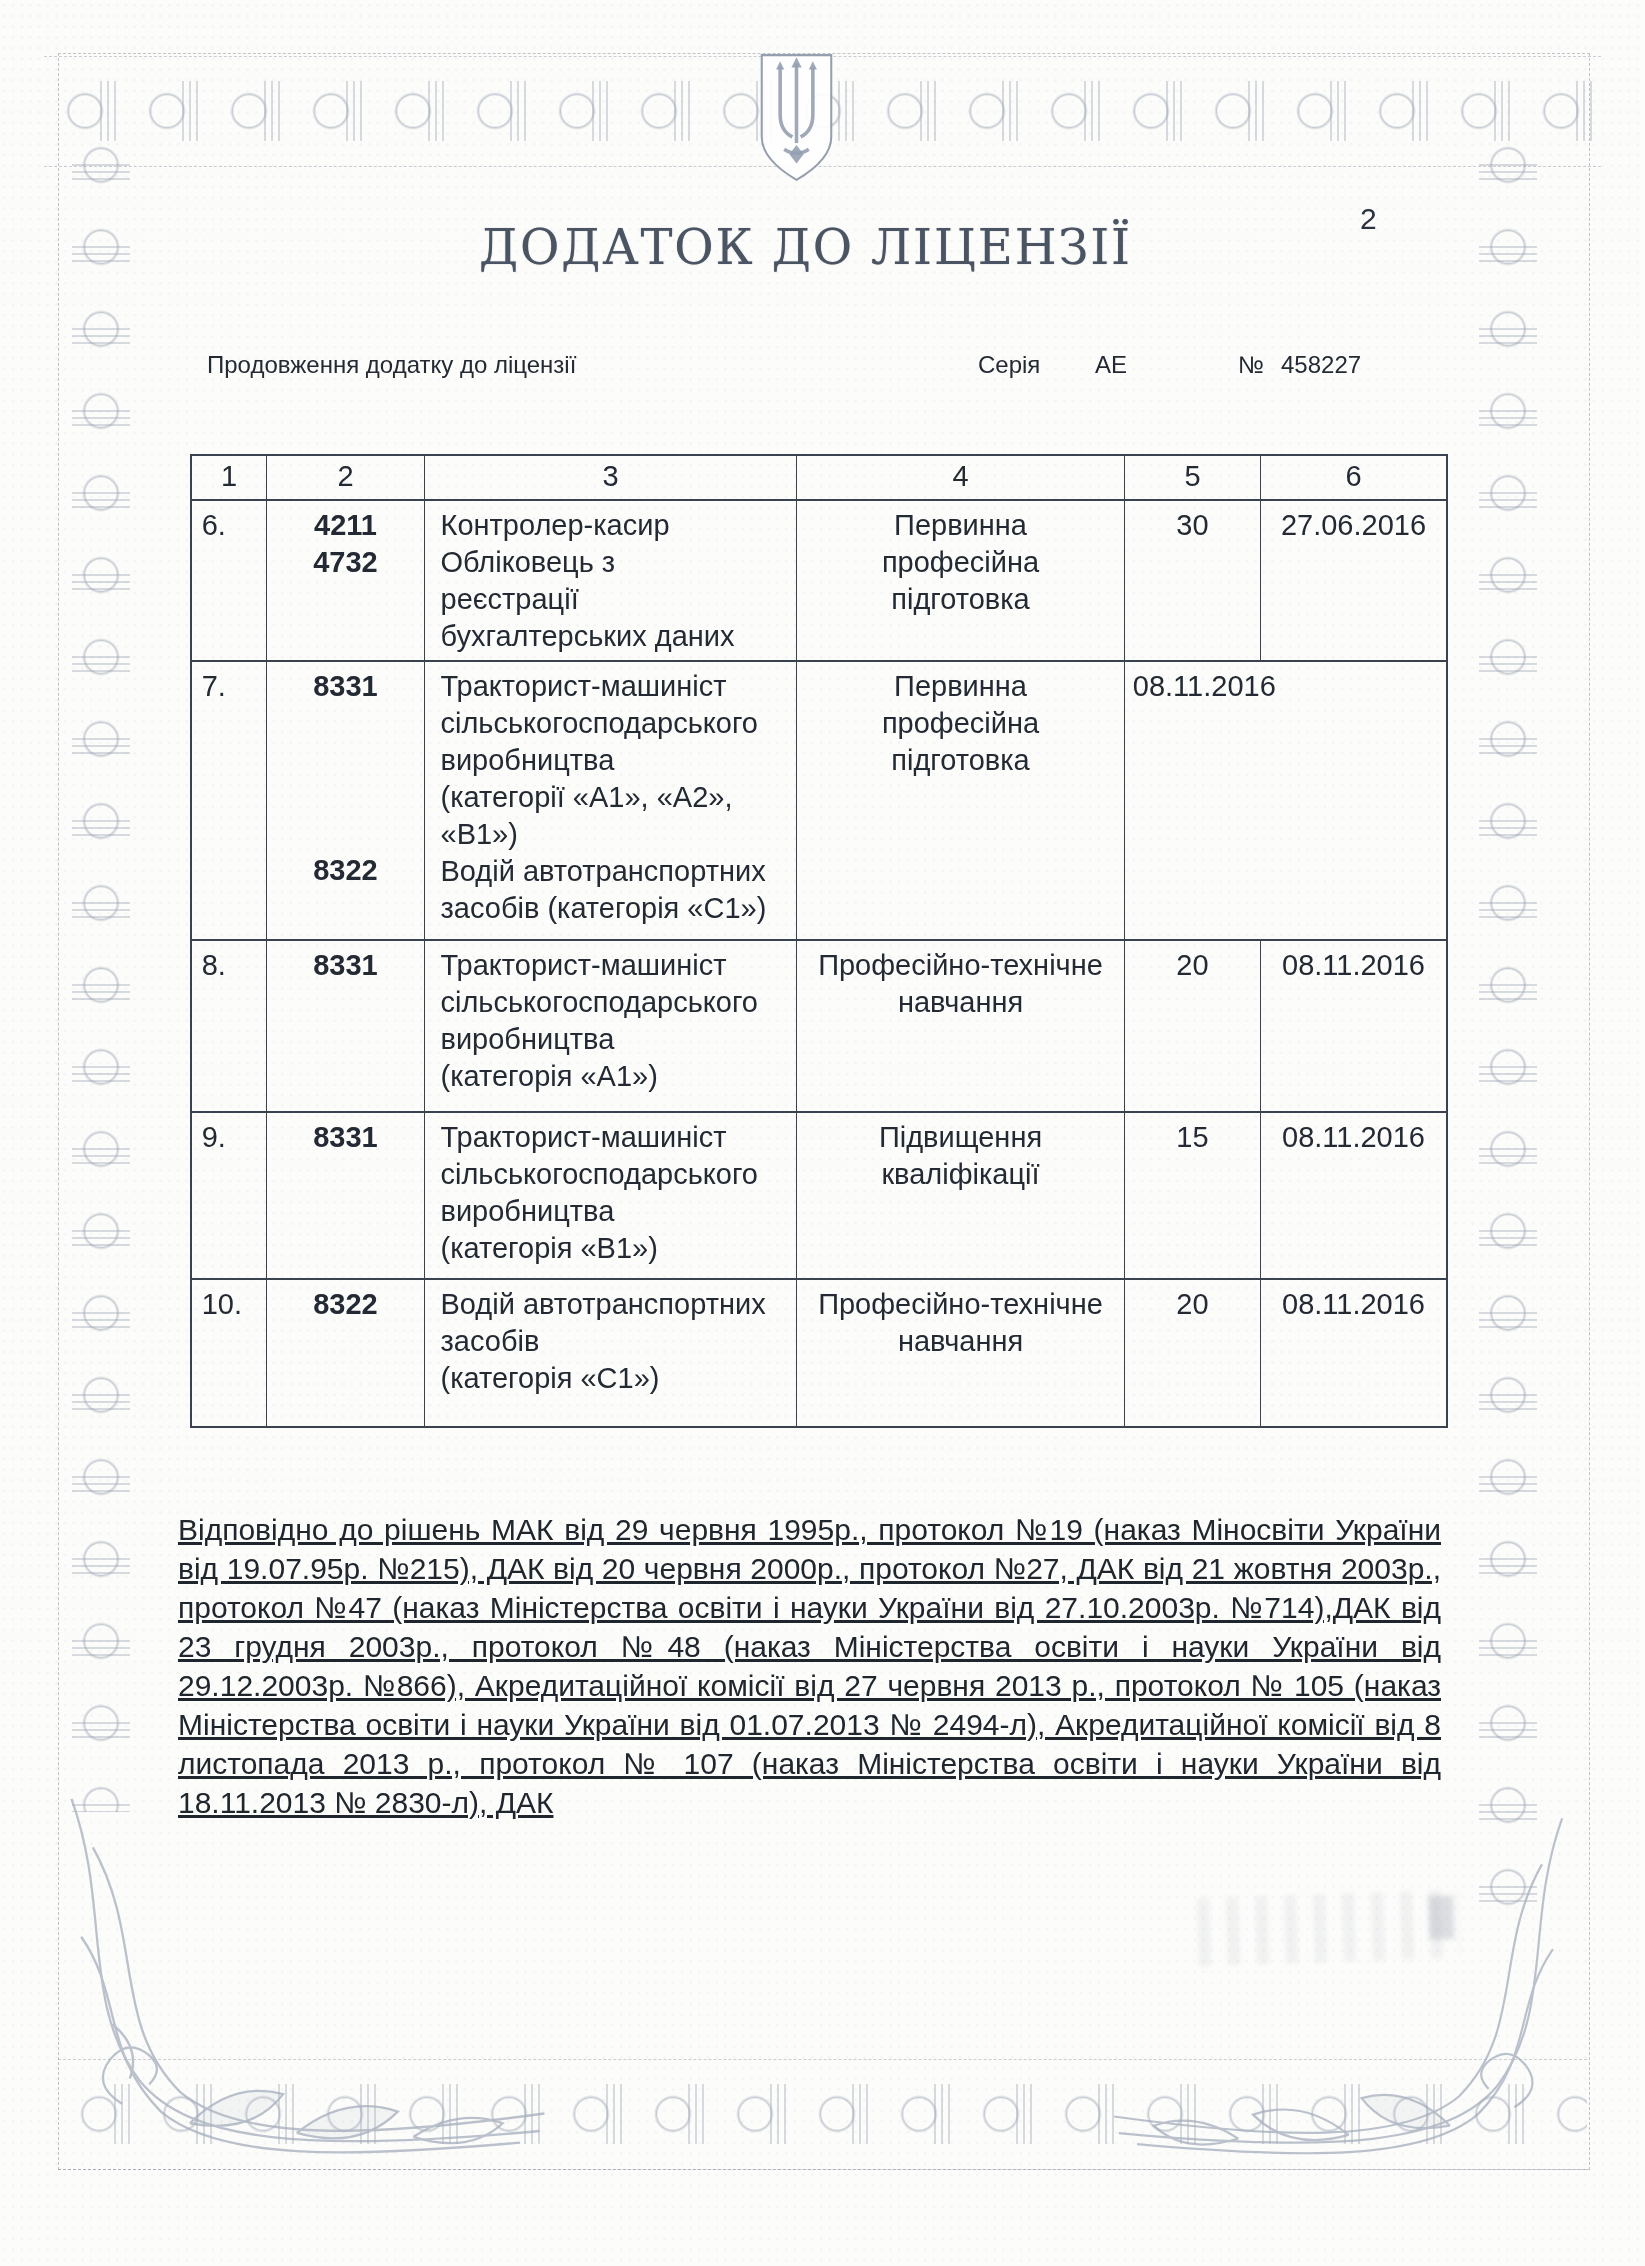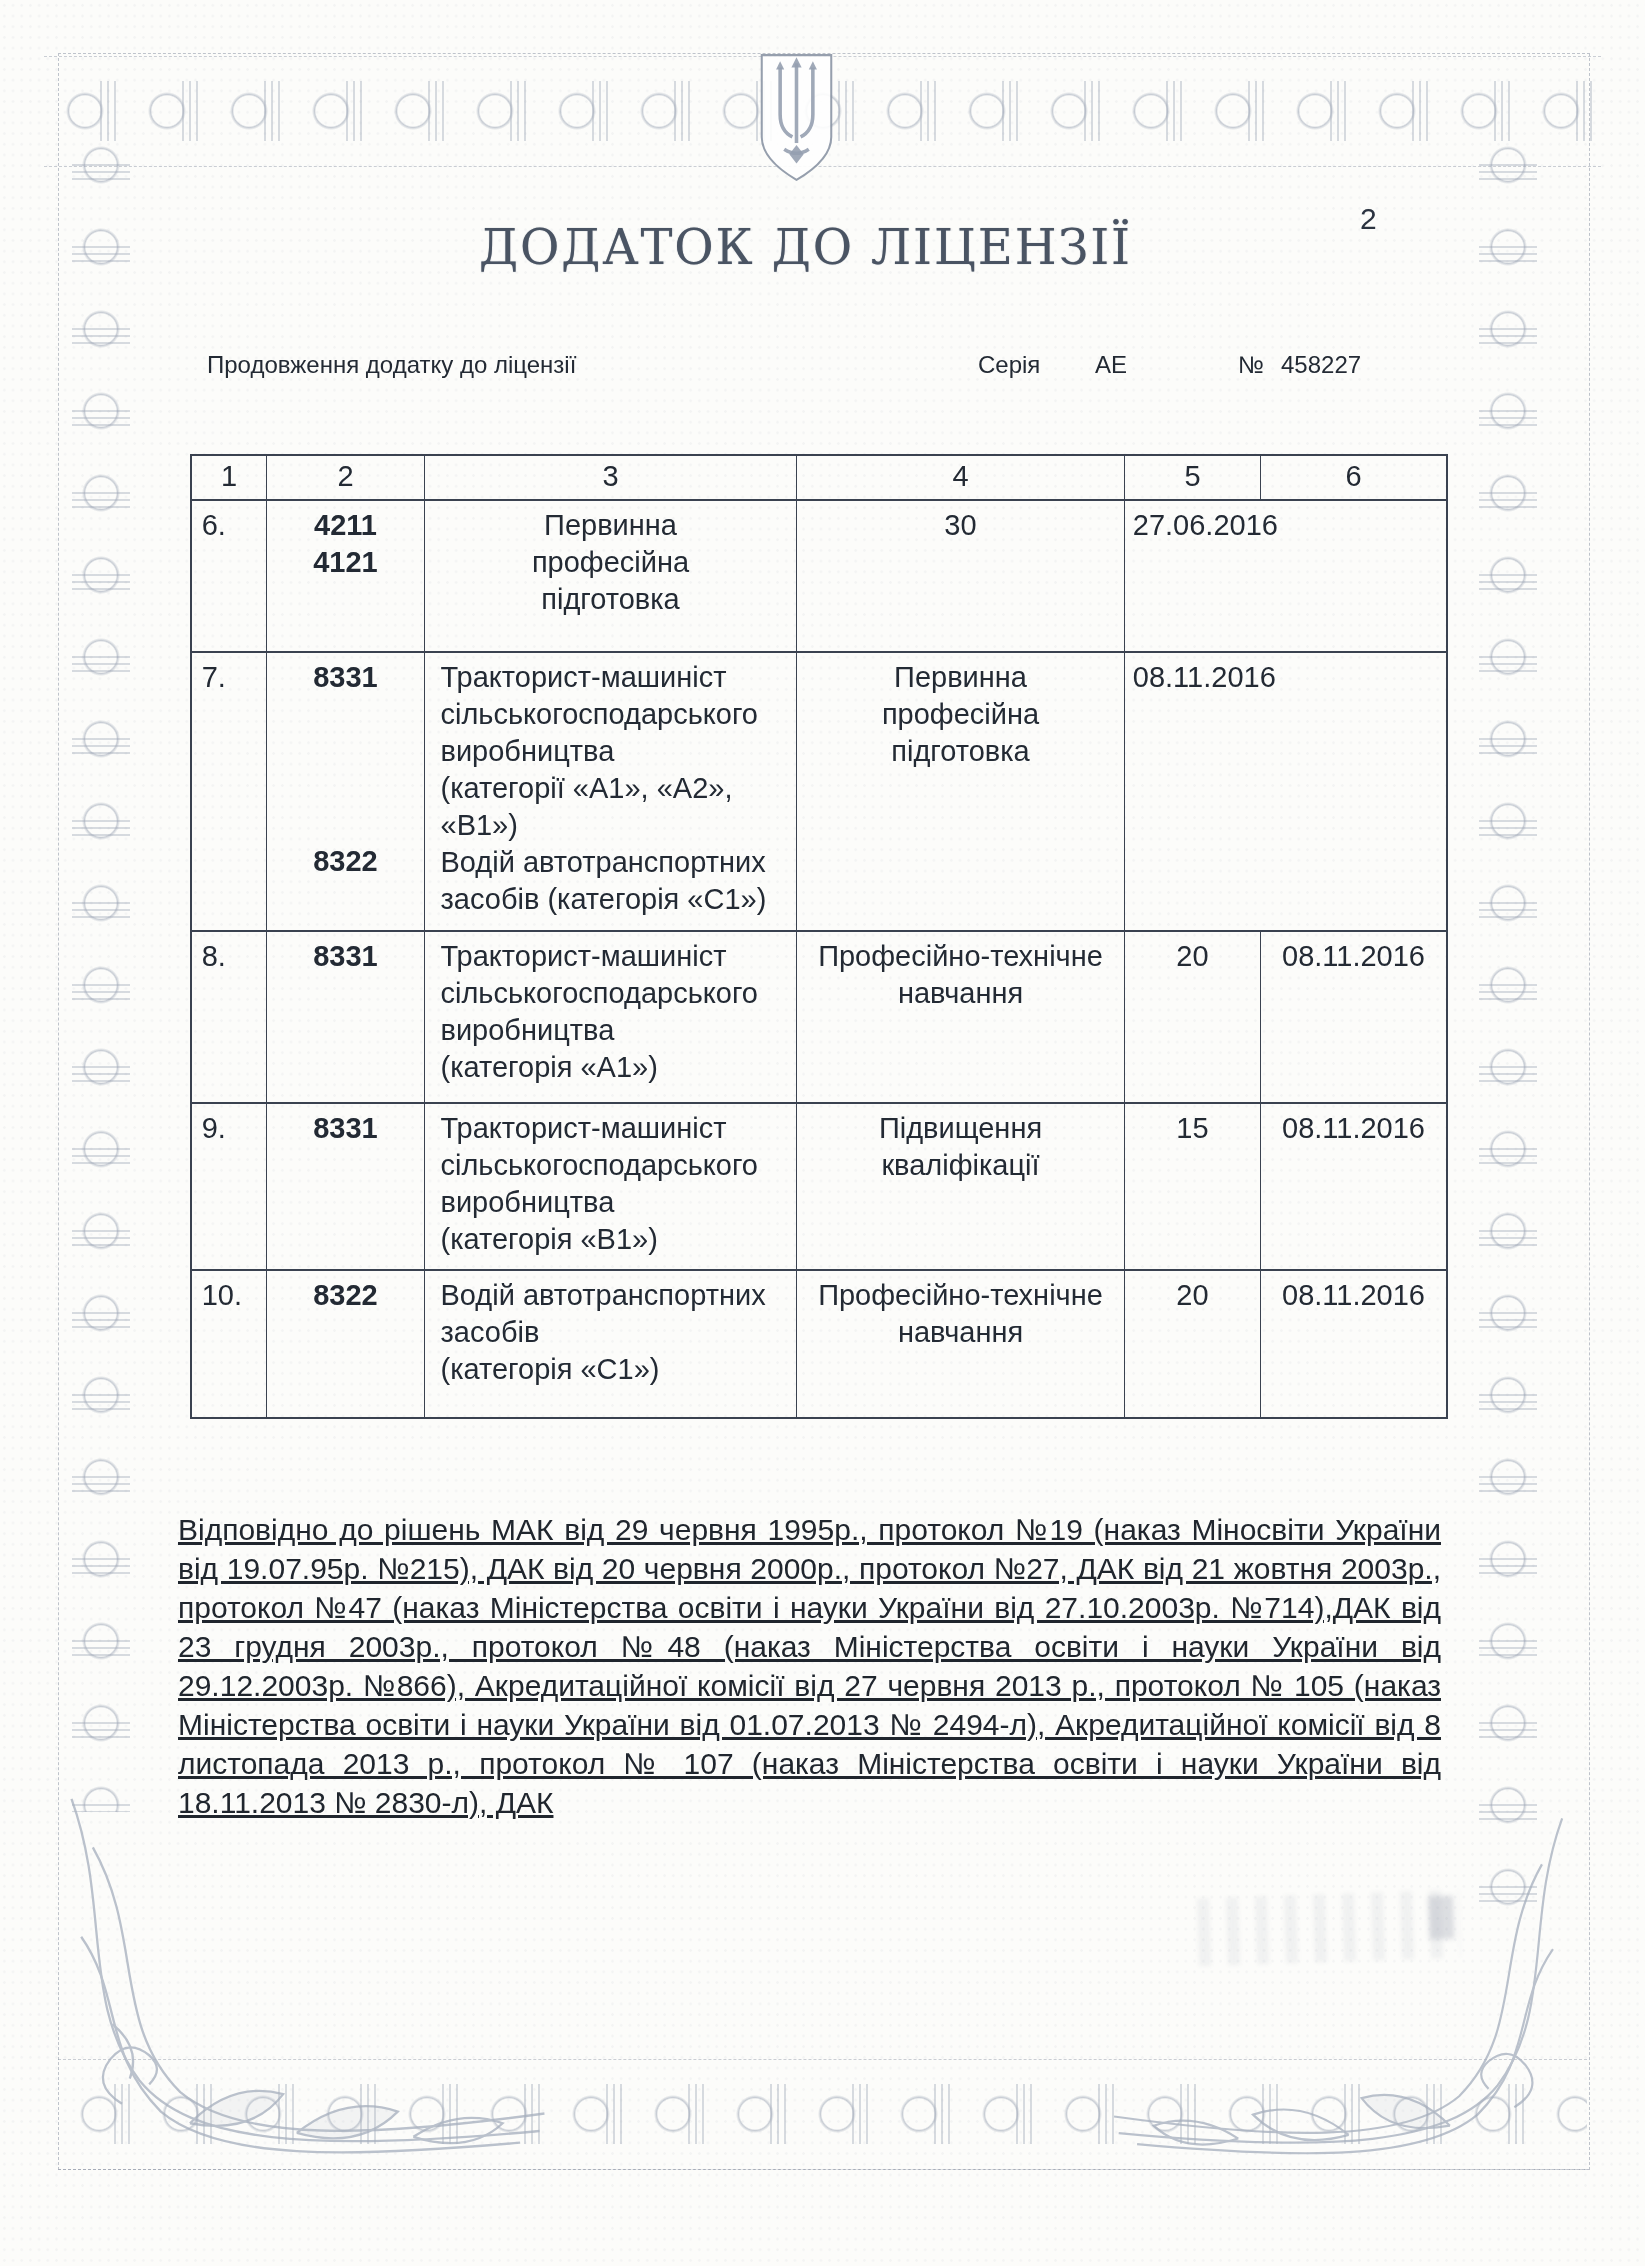--- a/index.html
+++ b/index.html
@@ -169,21 +169,27 @@
       <div class="cell">3</div>
       <div class="cell">4</div>
       <div class="cell">5</div>
       <div class="cell">6</div>
     </div>
 
     <div class="trow r6">
       <div class="cell c-num">6.</div>
       <div class="cell c-code">
         <span class="code">4211</span>
-        <span class="code">4121</span>
+        <span class="code">4732</span>
+      </div>
+      <div class="cell c-prof">
+        <span class="pre">Контролер-касир</span>
+        <span class="pre">Обліковець з
+реєстрації
+бухгалтерських даних</span>
       </div>
       <div class="cell c-center pre">Первинна
 професійна
 підготовка</div>
       <div class="cell c-center">30</div>
       <div class="cell c-center">27.06.2016</div>
     </div>
 
     <div class="trow r7">
       <div class="cell c-num">7.</div>

